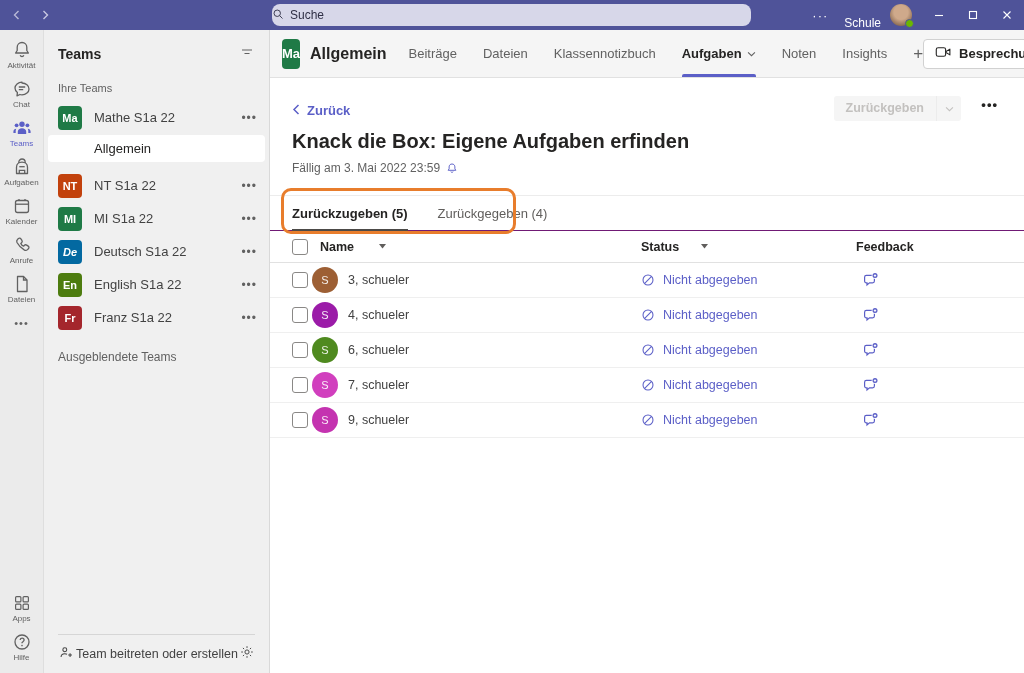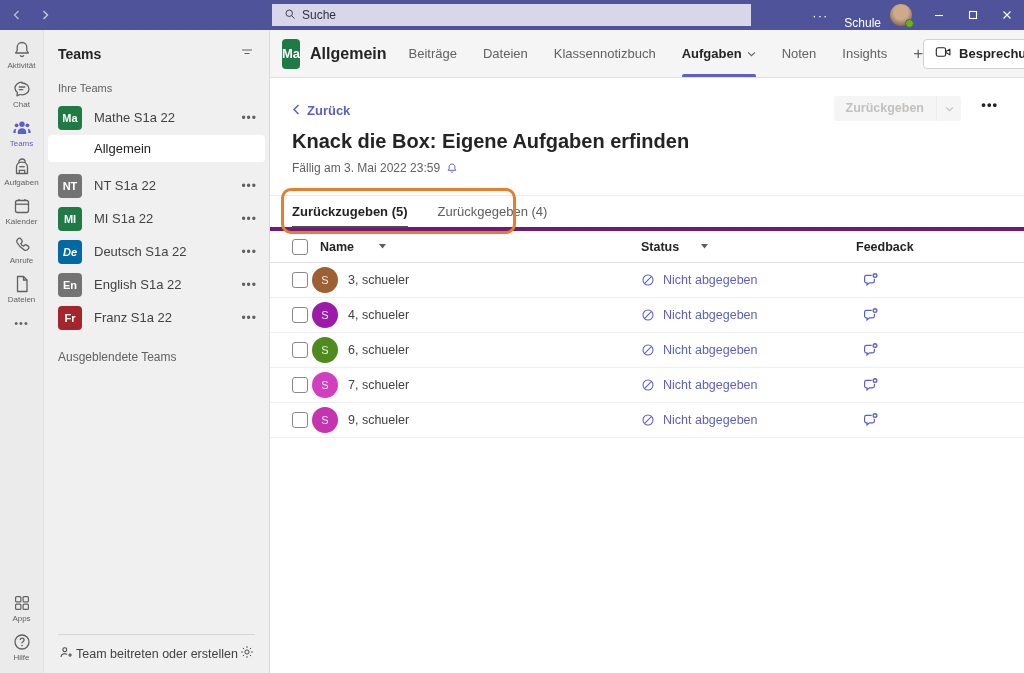--- a/index.html
+++ b/index.html
@@ -5,21 +5,21 @@
   * { margin:0; padding:0; box-sizing:border-box; }
   body { font-family:"Liberation Sans", sans-serif; background:#333; }
   .app { width:1024px; height:673px; position:relative; overflow:hidden; background:#fff;
          font-family:"Liberation Sans", sans-serif; }
 
   
   .topbar { position:absolute; top:0; left:0; right:0; height:30px; background:#4f5399; }
   .nav-arrows { position:absolute; left:12px; top:0; height:30px; display:flex; gap:18px; align-items:center; }
   .nav-arrows svg { display:block; }
   .top-search { position:absolute; left:272px; top:4px; width:479px; height:22px; background:#d7d7e9;
-                border-radius:0; display:flex; align-items:center; padding:0 12px; gap:6px;
+                border-radius:8px; display:flex; align-items:center; padding:0 0; gap:6px;
                 font-size:12px; color:#2f2f45; cursor:text; }
   .topbar-right { position:absolute; right:0; top:0; height:30px; display:flex; align-items:center; }
   .top-more { color:#fff; font-size:13px; letter-spacing:1px; margin-right:16px; cursor:pointer; }
   .account-name { color:#fff; font-size:12px; margin-right:9px; cursor:pointer;margin-top:16px; }
   .user-avatar { width:22px; height:22px; border-radius:50%; position:relative; margin-right:10px; cursor:pointer;
                  background:radial-gradient(circle at 50% 38%, #cfa98b 40%, #8a6a52 78%, #5f4636 100%); }
   .presence-dot { position:absolute; right:-2px; bottom:-2px; width:9px; height:9px; border-radius:50%;
                   background:#6bb700; border:1.5px solid #4f5399; }
   .win-btn { width:34px; height:30px; display:flex; align-items:center; justify-content:center; cursor:pointer; }
 
@@ -82,21 +82,21 @@
   .return-main { padding:0 12px; line-height:25px; }
   .return-split { border-left:1px solid #ececec; width:25px; display:flex; align-items:center; justify-content:center; }
   .more-actions { position:absolute; top:19px; right:26px; color:#252423; font-size:13px; font-weight:700;
                   letter-spacing:1px; cursor:pointer; }
   .assign-title { position:absolute; left:22px; top:52px; font-size:20px; font-weight:700; color:#252423; }
   .assign-due { position:absolute; left:22px; top:83px; font-size:12px; color:#616161; display:flex;
                 align-items:center; gap:6px; }
   .assign-due .bell { color:#5b5fc7; display:flex; cursor:pointer; }
 
   .tabs-row { position:absolute; left:0; right:0; top:117px; height:36px; border-top:1px solid #ececec;
-              border-bottom:4px solid #701a75; display:flex; align-items:center; padding-left:22px; }
+              border-bottom:1px solid #701a75; display:flex; align-items:center; padding-left:22px; }
   .sub-tab { position:relative; height:100%; display:flex; align-items:center; font-size:13px; color:#605e5c; cursor:pointer; }
   .sub-tab.active { font-weight:700; color:#252423; }
   .sub-tab.active::after { content:''; position:absolute; left:0; right:0; bottom:-1px; height:2.5px; background:#4c4a48; }
   .sub-tab + .sub-tab { margin-left:30px; }
   .student-search { position:absolute; right:19px; top:122px; width:139px; height:26px; background:#f3f2f1;
                     border-radius:2px; display:flex; align-items:center; padding:0 8px; font-size:12px;
                     color:#8a8886; cursor:text; }
   .student-search .mag { margin-left:auto; color:#605e5c; display:flex; }
   .annotation-box { position:absolute; left:11px; top:110px; width:235px; height:46px; border:3px solid #e87d2c;
                     border-radius:10px; pointer-events:none; z-index:5; }
@@ -256,36 +256,36 @@
       <div class="your-teams">Ihre Teams</div>
 
       <div class="team-item">
         <span class="team-avatar" style="background: rgb(31, 122, 70);">Ma</span>
         <span class="team-name">Mathe S1a 22</span>
         <span class="team-more">•••</span>
       </div>
       <div class="channel-item">Allgemein</div>
 
       <div class="team-item">
-        <span class="team-avatar" style="background: #737373;">NT</span>
+        <span class="team-avatar" style="background: #c2410c;">NT</span>
         <span class="team-name">NT S1a 22</span>
         <span class="team-more">•••</span>
       </div>
       <div class="team-item">
         <span class="team-avatar" style="background: rgb(31, 122, 70);">MI</span>
         <span class="team-name">MI S1a 22</span>
         <span class="team-more">•••</span>
       </div>
       <div class="team-item">
         <span class="team-avatar" style="background: #0369a1; font-style: italic;">De</span>
         <span class="team-name">Deutsch S1a 22</span>
         <span class="team-more">•••</span>
       </div>
       <div class="team-item">
-        <span class="team-avatar" style="background: #737373;">En</span>
+        <span class="team-avatar" style="background: #4d7c0f;">En</span>
         <span class="team-name">English S1a 22</span>
         <span class="team-more">•••</span>
       </div>
       <div class="team-item">
         <span class="team-avatar" style="background: rgb(164, 38, 44);">Fr</span>
         <span class="team-name">Franz S1a 22</span>
         <span class="team-more">•••</span>
       </div>
 
       <div class="hidden-teams">Ausgeblendete Teams</div>

